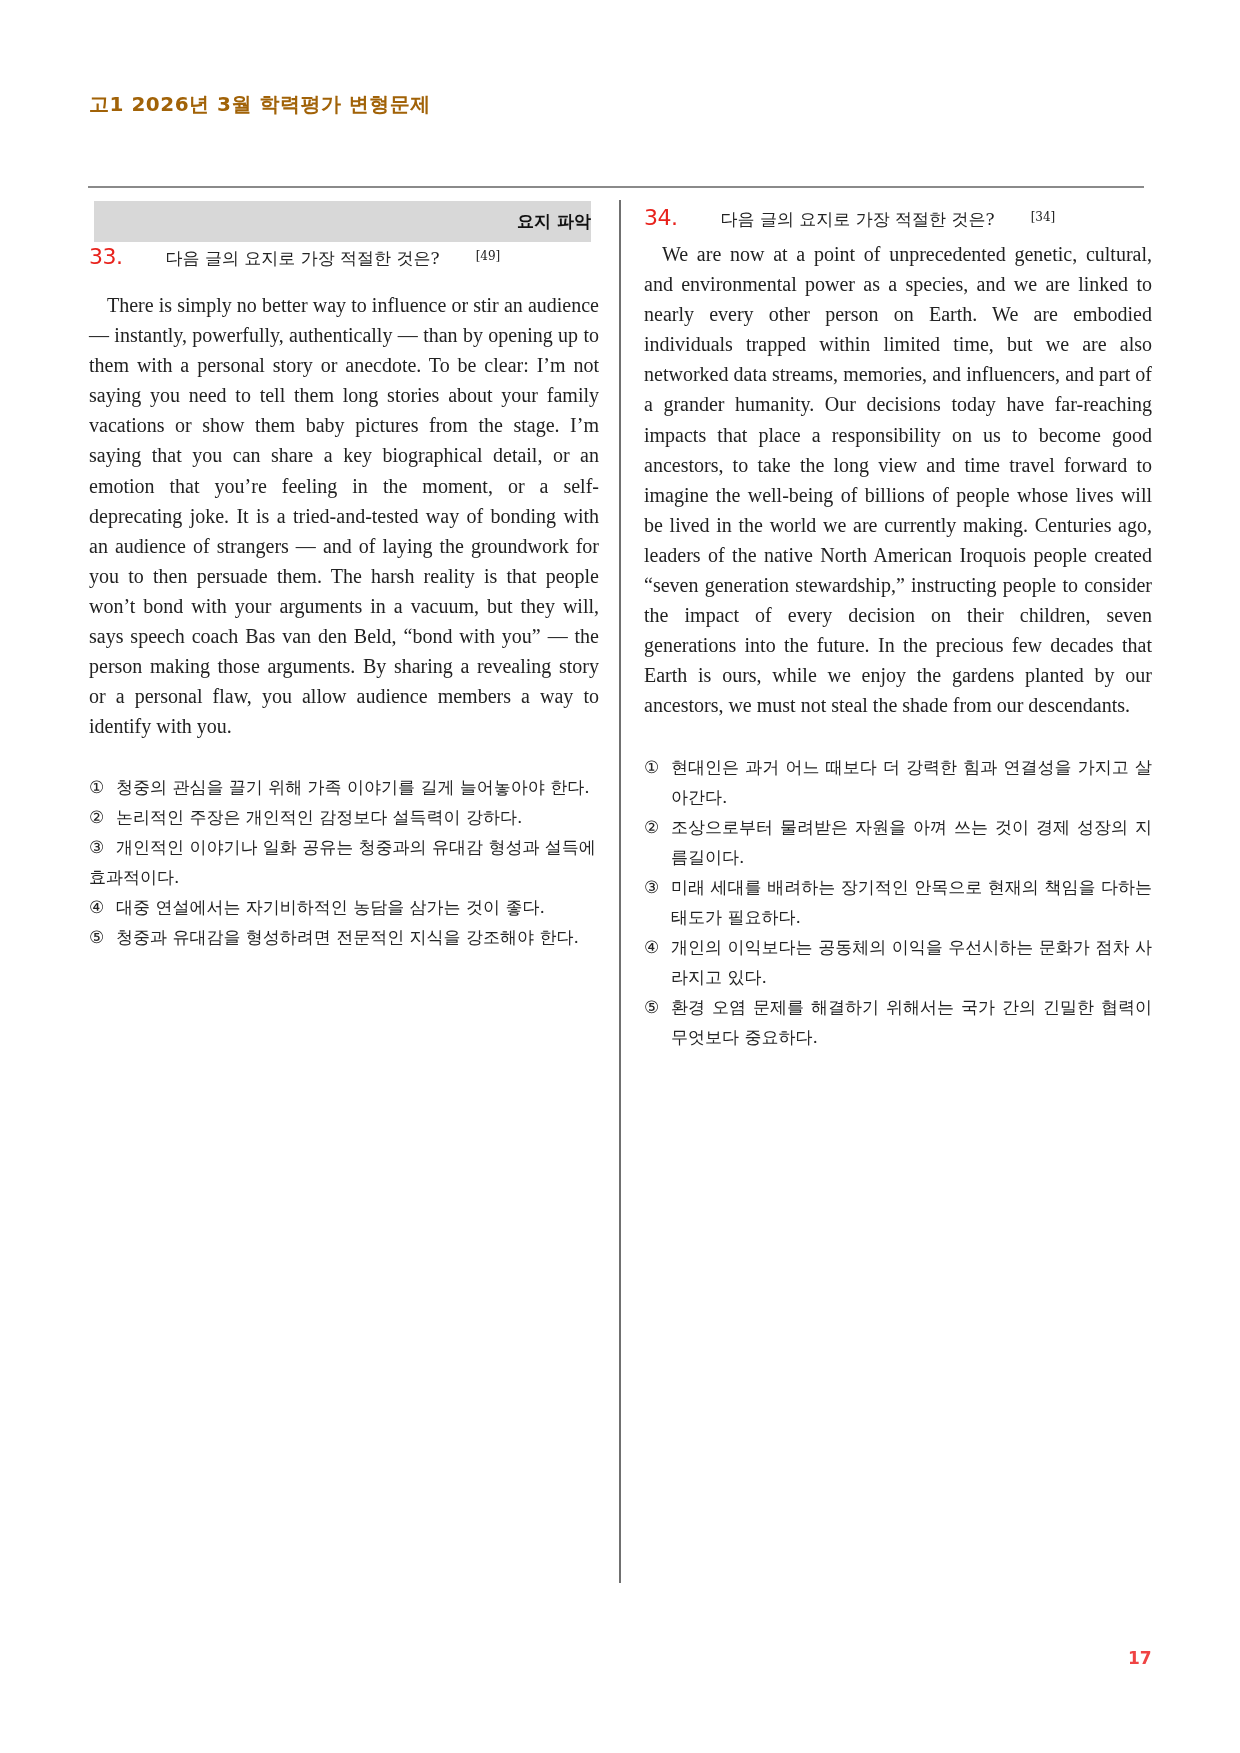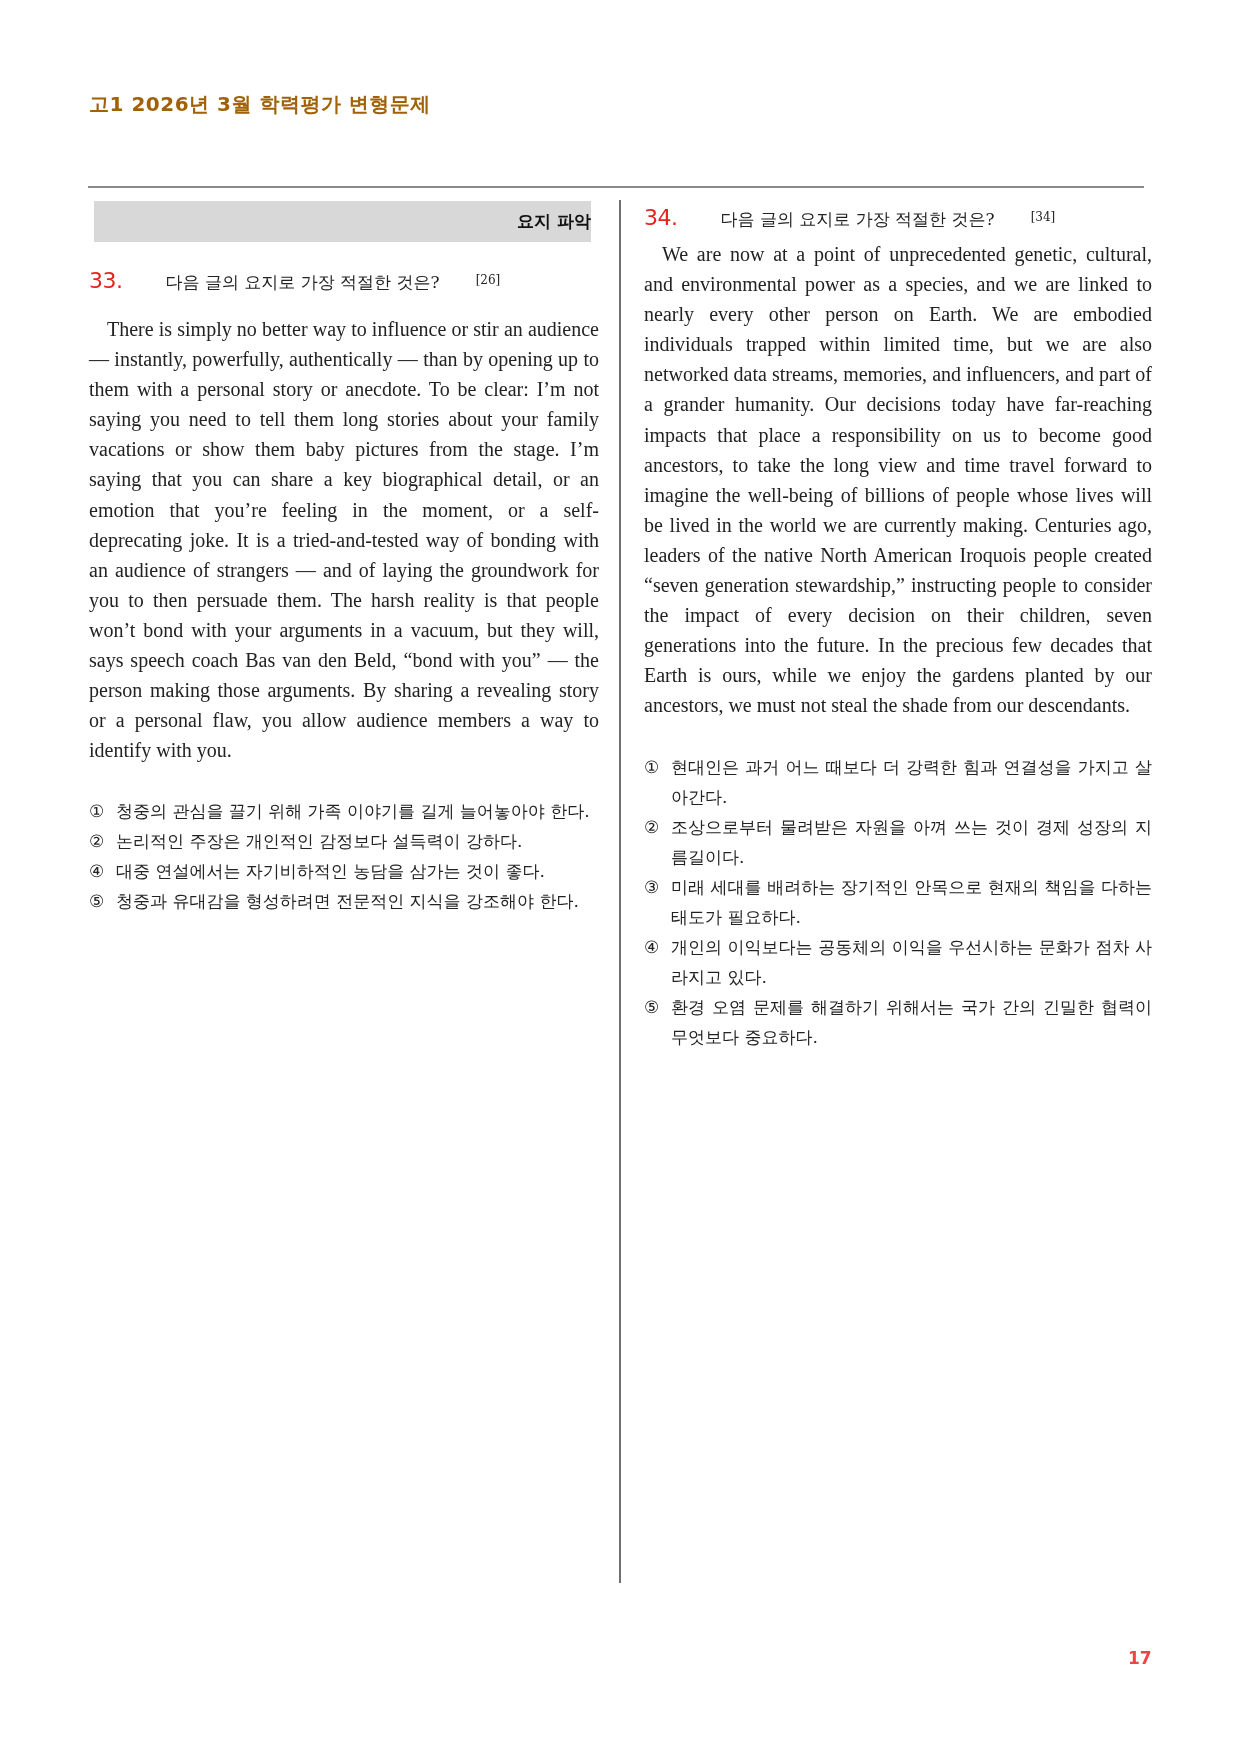--- a/index.html
+++ b/index.html
@@ -5,21 +5,21 @@
   html, body { margin: 0; padding: 0; background: #ffffff; }
   body { width: 1240px; height: 1753px; position: relative; overflow: hidden; font-family: "DejaVu Serif", "Liberation Serif", serif; color: #1a1a1a; }
   .page-header { position: absolute; left: 89px; top: 91px; font-family: "DejaVu Sans", "Liberation Sans", sans-serif; font-weight: bold; font-size: 20px; letter-spacing: 0.5px; color: #a16207; }
   .top-rule { position: absolute; left: 88px; top: 186px; width: 1056px; height: 2px; background: #8a8a8a; }
   .col-divider { position: absolute; left: 619px; top: 200px; width: 2px; height: 1383px; background: #707070; }
   .col { position: absolute; top: 200px; width: 510px; }
   .col-left { left: 89px; }
   .col-right { left: 644px; width: 508px; }
   .section-box { margin-left: 5px; width: 497px; height: 41px; margin-top: 1px; background: #d8d8d8; display: flex; align-items: center; justify-content: flex-end; font-family: "DejaVu Sans", "Liberation Sans", sans-serif; font-weight: bold; font-size: 17px; color: #111; }
   .q-title { display: flex; align-items: baseline; font-size: 17px; color: #222; white-space: nowrap; gap: 35px; }
-  .col-left .q-title { margin-top: 26px; }
+  .col-left .q-title { margin-top: 2px; }
   .col-right .q-title { margin-top: 5px; }
   .q-num { color: #e8221c; font-family: "DejaVu Sans", "Liberation Sans", sans-serif; font-size: 22px; margin-right: 8px; letter-spacing: -0.5px; }
   .q-ref { font-size: 12px; vertical-align: super; position: relative; top: -4px; margin-left: 1px; }
   .passage { font-family: "Liberation Serif", "DejaVu Serif", serif; font-size: 20px; line-height: 30.1px; text-align: justify; text-indent: 18px; color: #222; margin: 0; }
   .col-left .passage { margin-top: 20px; }
   .col-right .passage { margin-top: 8px; }
   .options { list-style: none; margin: 0; padding: 0; font-size: 17px; line-height: 30px; color: #222; }
   .col-left .options { margin-top: 31px; }
   .col-right .options { margin-top: 31px; }
   .option { display: flex; }
@@ -37,33 +37,36 @@
 <div class="col-divider"></div>
 
 <div class="col col-left">
   <div class="section-box">
     <span>요지 파악</span>
   </div>
 
   <div class="q-title">
     <span class="q-num">33.</span>
     <span>다음 글의 요지로 가장 적절한 것은?</span>
-    <span class="q-ref">[26]</span>
+    <span class="q-ref">[49]</span>
   </div>
 
   <p class="passage">There is simply no better way to influence or stir an audience — instantly, powerfully, authentically — than by opening up to them with a personal story or anecdote. To be clear: I’m not saying you need to tell them long stories about your family vacations or show them baby pictures from the stage. I’m saying that you can share a key biographical detail, or an emotion that you’re feeling in the moment, or a self-deprecating joke. It is a tried-and-tested way of bonding with an audience of strangers — and of laying the groundwork for you to then persuade them. The harsh reality is that people won’t bond with your arguments in a vacuum, but they will, says speech coach Bas van den Beld, “bond with you” — the person making those arguments. By sharing a revealing story or a personal flaw, you allow audience members a way to identify with you.</p>
 
   <ul class="options">
     <li class="option">
       <span class="mark">①</span>
       <span class="txt">청중의 관심을 끌기 위해 가족 이야기를 길게 늘어놓아야 한다.</span>
     </li>
     <li class="option">
       <span class="mark">②</span>
       <span class="txt">논리적인 주장은 개인적인 감정보다 설득력이 강하다.</span>
+    </li>
+    <li class="option wrap-flush">
+      <span class="mark">③</span><span class="txt">개인적인 이야기나 일화 공유는 청중과의 유대감 형성과 설득에 효과적이다.</span>
     </li>
     <li class="option">
       <span class="mark">④</span>
       <span class="txt">대중 연설에서는 자기비하적인 농담을 삼가는 것이 좋다.</span>
     </li>
     <li class="option">
       <span class="mark">⑤</span>
       <span class="txt">청중과 유대감을 형성하려면 전문적인 지식을 강조해야 한다.</span>
     </li>
   </ul>

